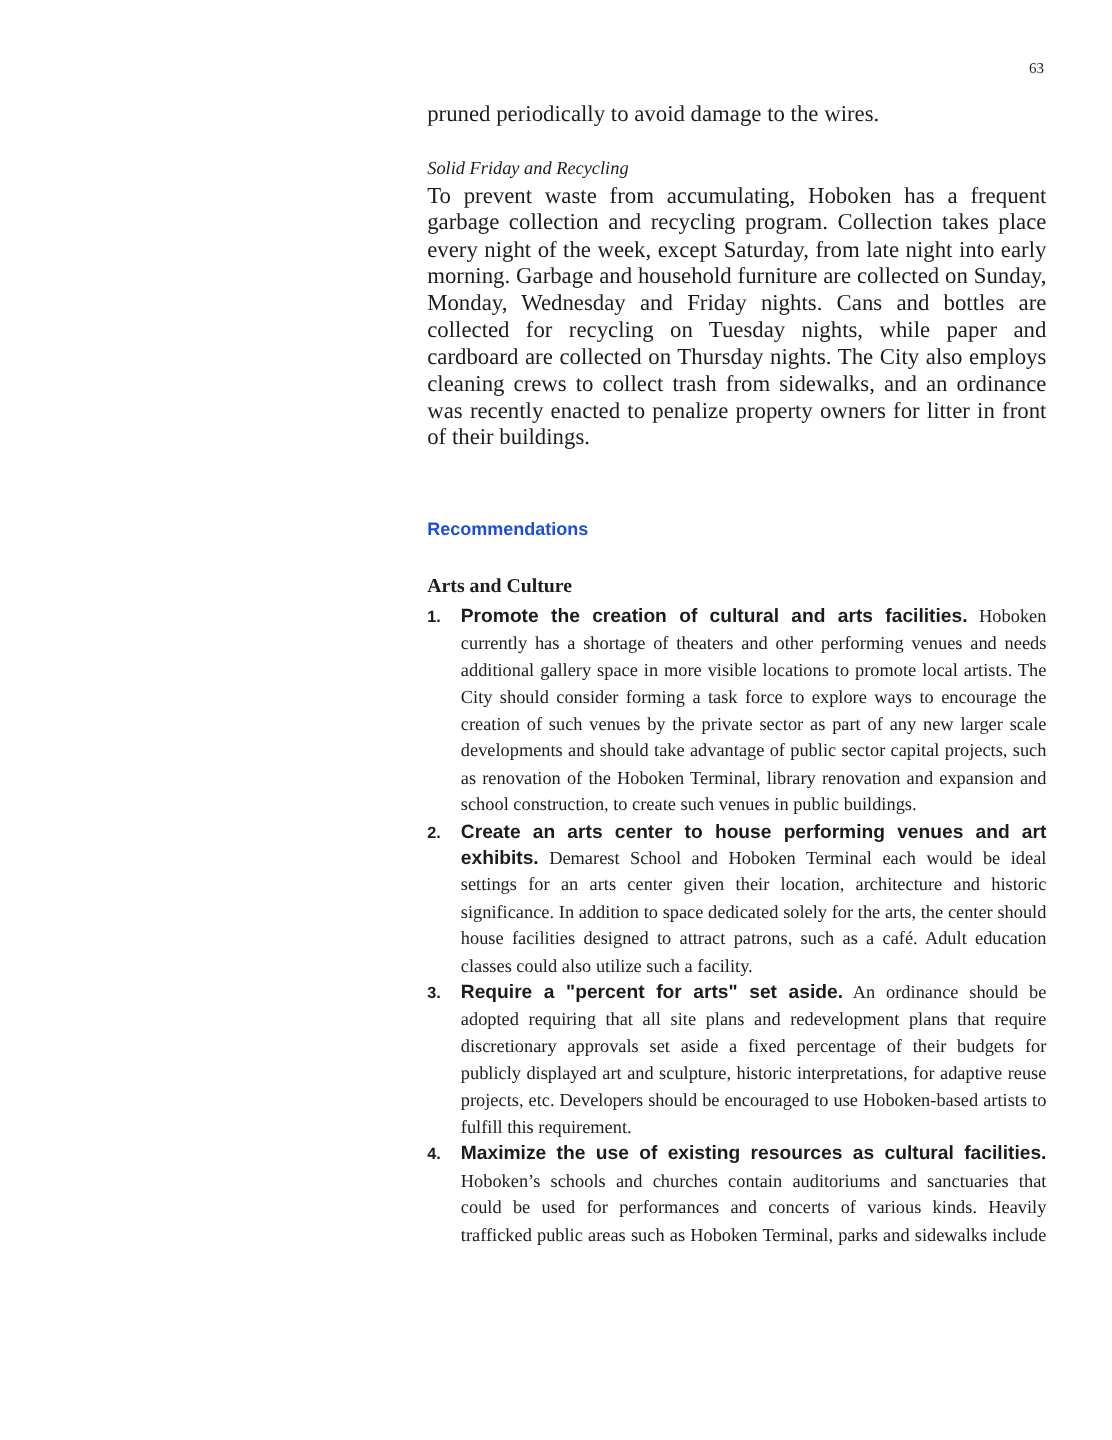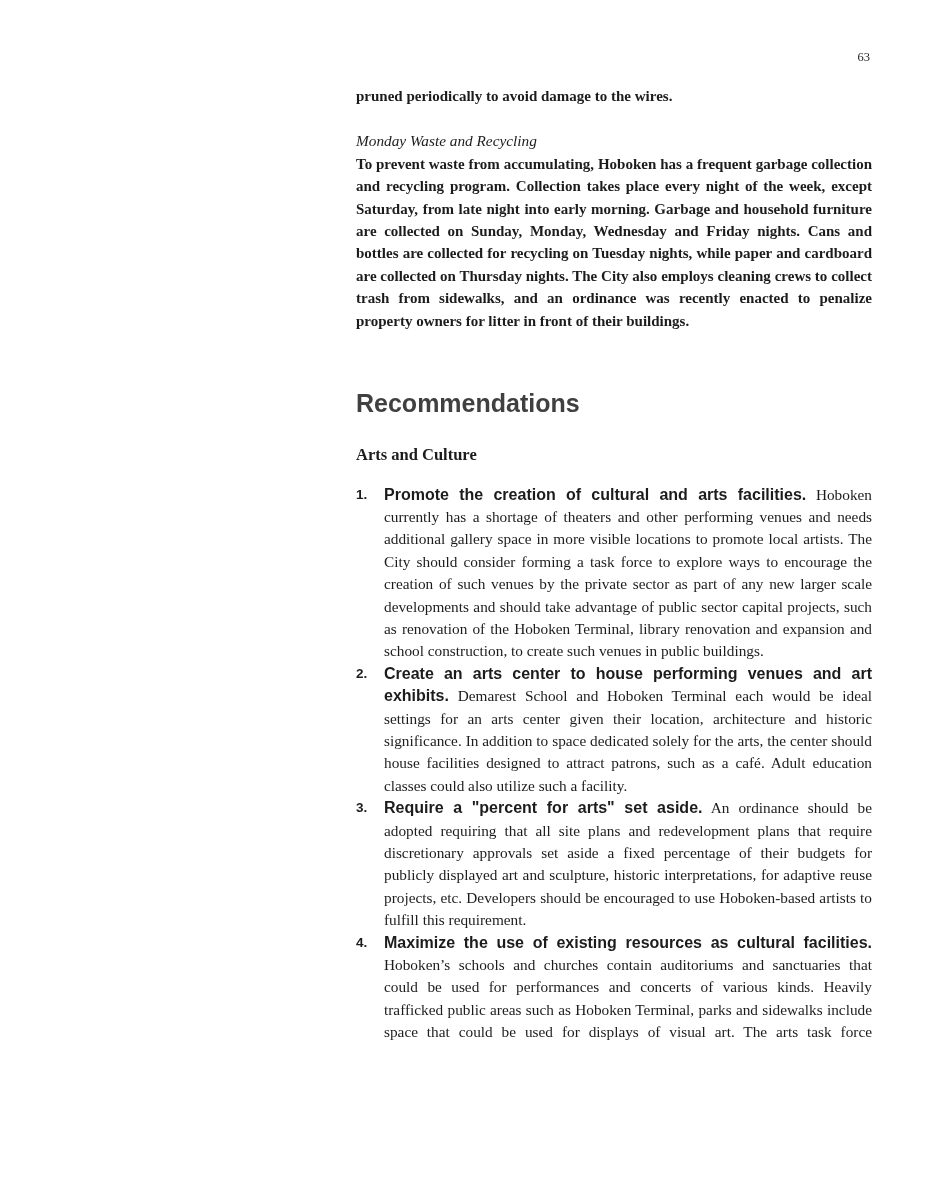--- a/index.html
+++ b/index.html
@@ -23,50 +23,49 @@
     font-size: 12.5px;
     color: #222;
   }
   .content {
     position: absolute;
     left: 356px;
     top: 85px;
     width: 516px;
   }
   .body-text {
-    font-size: 15px;
+    font-size: 19px;
     line-height: 22.4px;
     text-align: justify;
     margin: 0;
-    font-weight: bold;
   }
   .intro {
     margin-bottom: 23px;
   }
   .subsection-heading {
     font-family: "Liberation Serif", serif;
     font-style: italic;
     font-weight: normal;
     font-size: 15.3px;
     line-height: 22.4px;
     margin: 0;
   }
   .rec-heading {
     font-family: "Liberation Sans", sans-serif;
     font-weight: bold;
-    font-size: 25px;
-    color: #404040;
+    font-size: 15px;
+    color: #1d4ed8;
     margin: 56px 0 0 0;
     line-height: 1.2;
   }
   .arts-heading {
     font-family: "Liberation Serif", serif;
     font-weight: bold;
     font-size: 16.5px;
-    margin: 26px 0 18px 0;
+    margin: 26px 0 5px 0;
     line-height: 1.3;
   }
   .rec-list {
     list-style: none;
     margin: 0;
     padding: 0;
   }
   .rec-item {
     position: relative;
     padding-left: 28px;
@@ -116,21 +115,21 @@
 <body>
 
 <div class="page">
 
   <div class="page-number">63</div>
 
   <div class="content">
 
     <p class="body-text intro">pruned periodically to avoid damage to the wires.</p>
 
-    <h3 class="subsection-heading">Monday Waste and Recycling</h3>
+    <h3 class="subsection-heading">Solid Friday and Recycling</h3>
 
     <p class="body-text">To prevent waste from accumulating, Hoboken has a frequent garbage collection and recycling program.  Collection takes place every night of the week, except Saturday, from late night into early morning.  Garbage and household furniture are collected on Sunday, Monday, Wednesday and Friday nights.  Cans and bottles are collected for recycling on Tuesday nights, while paper and cardboard are collected on Thursday nights.  The City also employs cleaning crews to collect trash from sidewalks, and an ordinance was recently enacted to penalize property owners for litter in front of their buildings.</p>
 
     <h2 class="rec-heading">Recommendations</h2>
 
     <h3 class="arts-heading">Arts and Culture</h3>
 
     <ol class="rec-list">
 
       <li class="rec-item">

